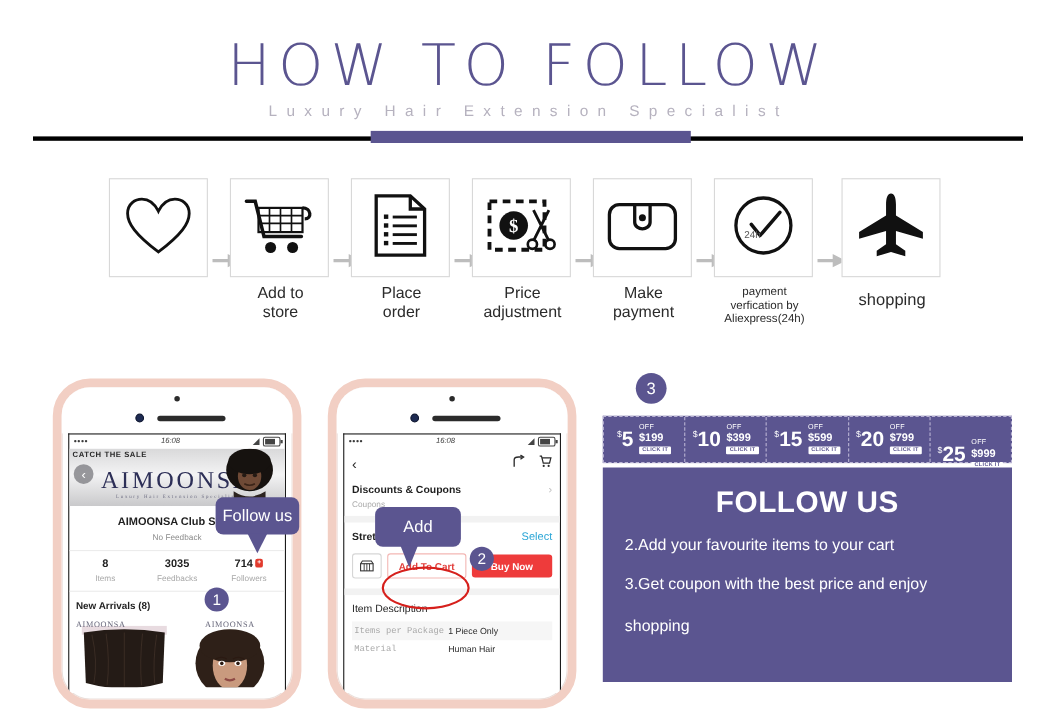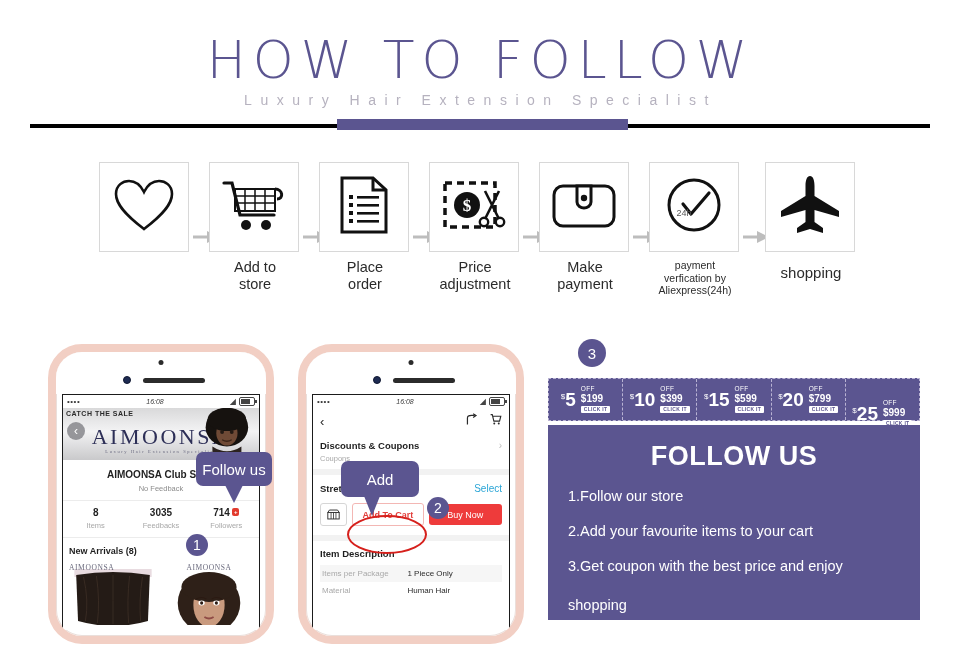--- a/index.html
+++ b/index.html
@@ -158,27 +158,27 @@
     width:25px;height:21px;border:1px solid #d6d6d6;border-radius:3px;
     display:flex;align-items:center;justify-content:center;font-size:11px;color:#333;
   }
   .addcart{
     flex:1;height:21px;border:1px solid #f3b7b4;border-radius:3px;background:#fff;
     color:#e2403d;font-size:9px;font-weight:bold;
     display:flex;align-items:center;justify-content:center;
   }
   .buynow{
     flex:1.05;height:21px;border-radius:3px;background:#ee3b3b;color:#fff;
-    font-size:9px;font-weight:normal;display:flex;align-items:center;justify-content:center;
+    font-size:9px;font-weight:bold;display:flex;align-items:center;justify-content:center;
   }
   .desc{border-top:6px solid #f2f2f2;padding:7px 7px 0;}
-  .desc .t{font-size:9.5px;font-weight:bold;color:#1f1f1f;padding-bottom:6px;}
+  .desc .t{font-size:9.5px;font-weight:normal;color:#1f1f1f;padding-bottom:6px;}
   .desc .r{display:flex;font-size:8px;padding:4px 2px;}
   .desc .r.alt{background:#f6f6f6;}
-  .desc .k{width:48%;color:#a9a9a9;}
+  .desc .k{width:48%;color:#a9a9a9;font-family:Liberation Mono, monospace;}
   .desc .v2{color:#2b2b2b;}
 
   
   .ellipse{
     position:absolute;border:2px solid #d6201c;border-radius:50%;
     pointer-events:none;
   }
 
   
   .bubble{
@@ -610,19 +610,18 @@
       <span class="right">
         <span class="off">OFF</span>
         <span class="min">$999</span>
         <span class="clk">CLICK IT</span>
       </span>
     </div>
   </div>
 
   <div class="fpanel">
     <div class="ft">FOLLOW US</div>
-    <div class="fl">1.Follow our store</div>
     <div class="fl">2.Add your favourite items to your cart</div>
     <div class="fl">3.Get coupon with the best price and enjoy</div>
     <div class="fl" style="margin-top:18px">shopping</div>
   </div>
 
 </div>
 
 </body></html>

